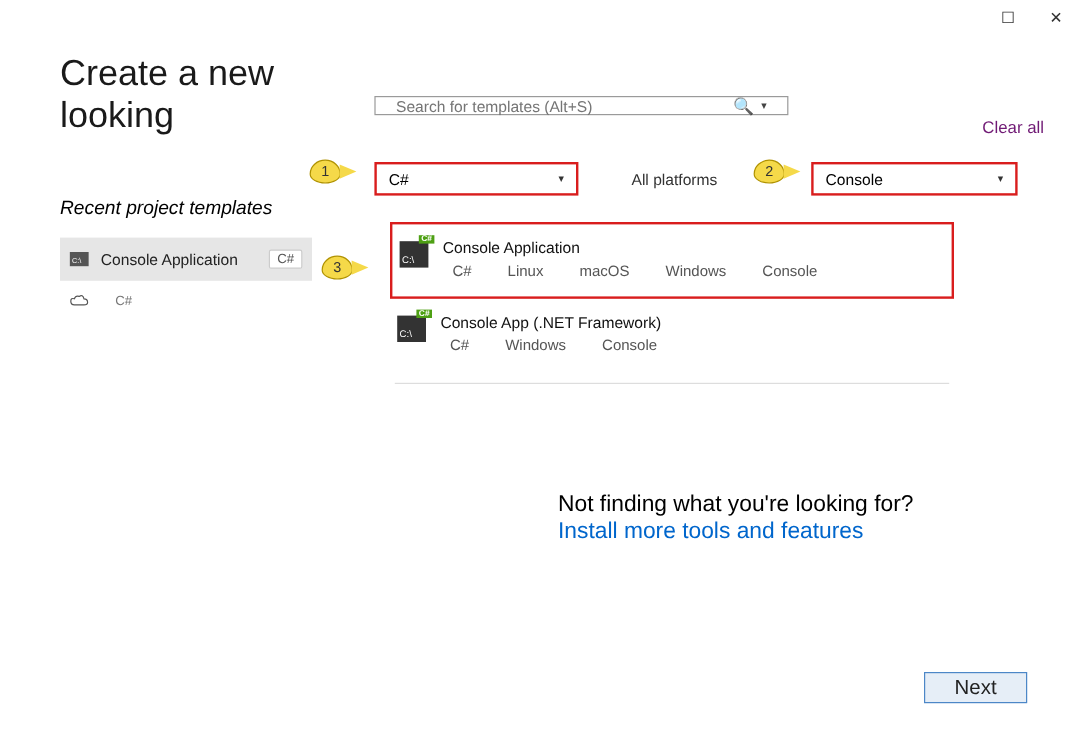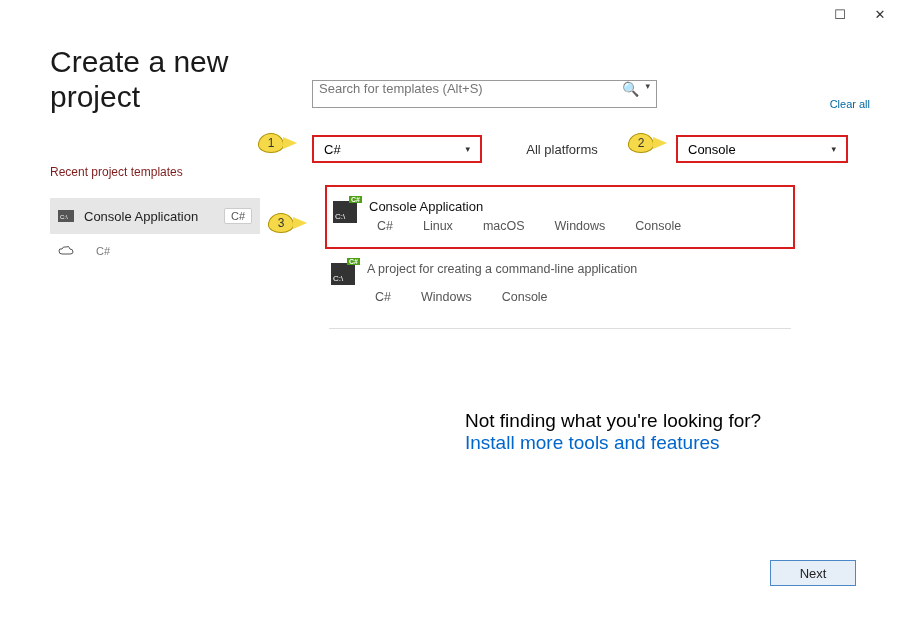--- a/index.html
+++ b/index.html
@@ -6,36 +6,36 @@
     body { width: 900px; height: 630px; background: #fff; position: relative; overflow: hidden; }
 
     
     .titlebar { position: absolute; top: 0; right: 0; display: flex; }
     .titlebar span { width: 40px; height: 28px; display: flex; align-items: center; justify-content: center; color: #333; font-size: 13px; cursor: pointer; }
 
     
     .page-title { position: absolute; left: 50px; top: 45px; font-size: 30px; font-weight: 400; color: #1a1a1a; line-height: 1.15; }
 
     
-    .recent-label { position: absolute; left: 50px; top: 165px; font-size: 12px; color: #7f1d1d; }
+    .recent-label { position: absolute; left: 50px; top: 165px; font-size: 16px; color: #000000; font-style: italic; }
     .recent-list { position: absolute; left: 50px; top: 198px; width: 210px; }
     .recent-item { display: flex; align-items: center; padding: 10px 8px; font-size: 13px; color: #222; cursor: pointer; }
     .recent-item.selected { background: #e6e6e6; }
     .recent-icon { width: 16px; height: 14px; margin-right: 10px; display: inline-flex; align-items: center; justify-content: center; }
     .recent-text { flex: 1; }
     .lang-chip { background: #fff; border: 1px solid #ccc; color: #555; font-size: 11px; padding: 1px 6px; border-radius: 2px; margin-left: 6px; }
     .recent-sub .lang-chip { border: none; color: #777; }
 
     
-    .search-box { position: absolute; left: 312px; top: 80px; width: 345px; height: 28px; border: 1px solid #9a9a9a; display: flex; align-items: flex-start; padding: 0 6px; }
+    .search-box { position: absolute; left: 312px; top: 80px; width: 345px; height: 16px; border: 1px solid #9a9a9a; display: flex; align-items: center; padding: 0 17px; }
     .search-box input { flex: 1; border: none; outline: none; font-size: 13px; color: #222; background: transparent; }
     .search-glyph { color: #444; font-size: 14px; padding: 0 2px; }
     .dd-arrow { color: #444; font-size: 9px; padding-left: 4px; }
 
-    .clear-all { position: absolute; right: 30px; top: 98px; color: #0369a1; font-size: 11px; cursor: pointer; text-align: right; }
+    .clear-all { position: absolute; right: 30px; top: 98px; color: #701a75; font-size: 14px; cursor: pointer; text-align: right; }
 
     
     .filter-row { position: absolute; left: 312px; top: 135px; display: flex; align-items: center; gap: 0; }
     .dropdown { border: 2px solid #d91d1d; background: #fff; display: flex; align-items: center; justify-content: space-between; padding: 0 10px; font-size: 13px; height: 28px; cursor: pointer; }
     .dropdown.lang { width: 170px; }
     .dropdown.type { width: 172px; }
     .platforms { font-size: 13px; color: #333; padding: 0 20px; width: 160px; text-align: center; }
     .caret { font-size: 9px; color: #333; }
 
     
@@ -49,40 +49,40 @@
     .tmpl-desc { font-size: 12.5px; color: #555; line-height: 1.35; margin-bottom: 10px; }
     .tmpl-tags { display: flex; gap: 14px; }
     .tmpl-tags span { font-size: 12.5px; color: #555; padding: 2px 8px; }
     .divider { border: none; border-top: 1px solid #ddd; margin: 10px 4px 0; }
 
     
     .notfinding { position: absolute; left: 465px; top: 410px; text-align: left; font-size: 19px; }
     .notfinding .link { color: #0066cc; cursor: pointer; }
 
     
-    .next-btn { position: absolute; right: 44px; bottom: 44px; width: 86px; height: 26px; background: #e6eef7; border: 1px solid #4c87c7; font-size: 13px; color: #222; cursor: pointer; }
+    .next-btn { position: absolute; right: 44px; bottom: 44px; width: 86px; height: 26px; background: #e6eef7; border: 1px solid #4c87c7; font-size: 17px; color: #222; cursor: pointer; }
 
     
     .callout { position: absolute; display: flex; align-items: center; pointer-events: none; }
     .bubble { width: 26px; height: 20px; background: #f5d949; border: 1px solid #b09200; border-radius: 50% 50% 50% 50% / 60% 60% 40% 40%; display: flex; align-items: center; justify-content: center; font-size: 12px; color: #333; font-weight: 500; position: relative; }
     .bubble::after { content: ""; position: absolute; right: -14px; top: 50%; transform: translateY(-50%); border-left: 14px solid #f5d949; border-top: 6px solid transparent; border-bottom: 6px solid transparent; }
     .c1 { left: 258px; top: 133px; }
     .c2 { left: 628px; top: 133px; }
     .c3 { left: 268px; top: 213px; }
   </style>
 </head>
 <body>
 
 <div class="titlebar">
   <span>☐</span>
   <span>✕</span>
 </div>
 
 <div class="page-title" style="white-space:pre-line;">Create a new
-project</div>
+looking</div>
 
 <div class="recent-label">Recent project templates</div>
 <div class="recent-list">
   <div class="recent-item selected">
     <span class="recent-icon">
       <svg width="16" height="12">
           <rect width="16" height="12" fill="#555"></rect>
           <text x="2" y="9" font-size="6" fill="#fff">C:\</text>
         </svg>
     </span>
@@ -136,21 +136,21 @@
         <span>Console</span>
       </div>
     </div>
   </div>
   <div class="template">
     <div class="tmpl-icon">
       <span>C:\</span>
       <span class="cs-badge">C#</span>
     </div>
     <div class="tmpl-body">
-      <div class="tmpl-desc">A project for creating a command-line application</div>
+      <div class="tmpl-title">Console App (.NET Framework)</div>
       <div class="tmpl-tags">
         <span>C#</span>
         <span>Windows</span>
         <span>Console</span>
       </div>
     </div>
   </div>
   <hr class="divider">
 </div>
 

